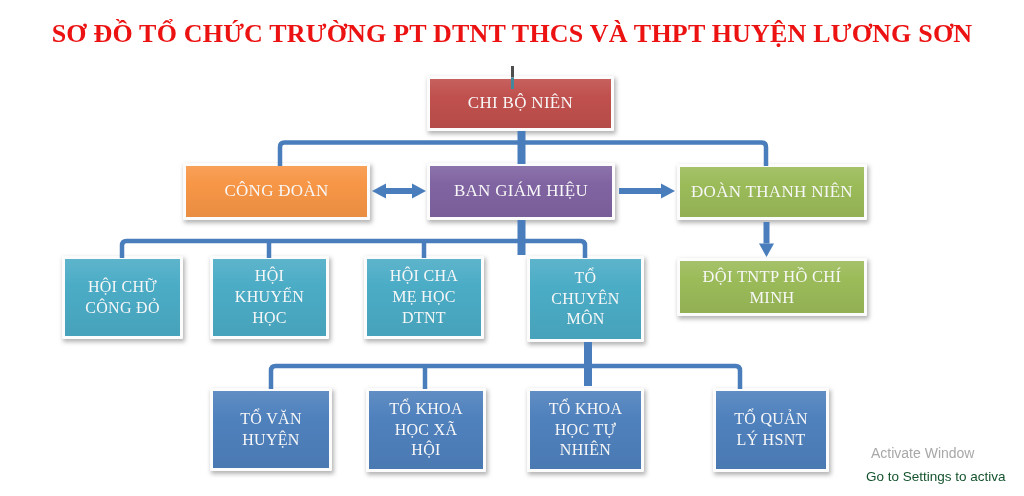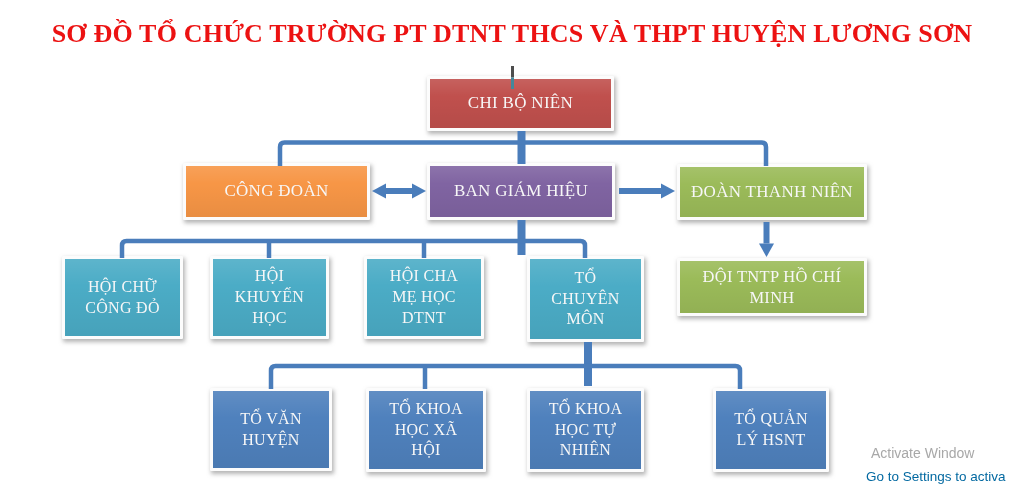--- a/index.html
+++ b/index.html
@@ -51,21 +51,21 @@
   .n11{left:527px;top:388px;width:117px;height:84px;background-color:#4f81bd;}
   .n12{left:713px;top:388px;width:116px;height:84px;background-color:#4f81bd;}
   .watermark-1{
     position:absolute;left:871px;top:445px;
     font-family:"Liberation Sans", sans-serif;
     font-size:14px;color:#a8a8a8;white-space:nowrap;
   }
   .watermark-2{
     position:absolute;left:866px;top:469px;
     font-family:"Liberation Sans", sans-serif;
-    font-size:13.5px;color:#0369a1;white-space:nowrap;
+    font-size:13.5px;color:#14532d;white-space:nowrap;
   }
 </style>
 </head>
 <body>
 
 <div class="page">
 
   <div class="title">SƠ ĐỒ TỔ CHỨC TRƯỜNG PT DTNT THCS VÀ THPT HUYỆN LƯƠNG SƠN</div>
 
   <div class="node n0">CHI BỘ NIÊN</div>

